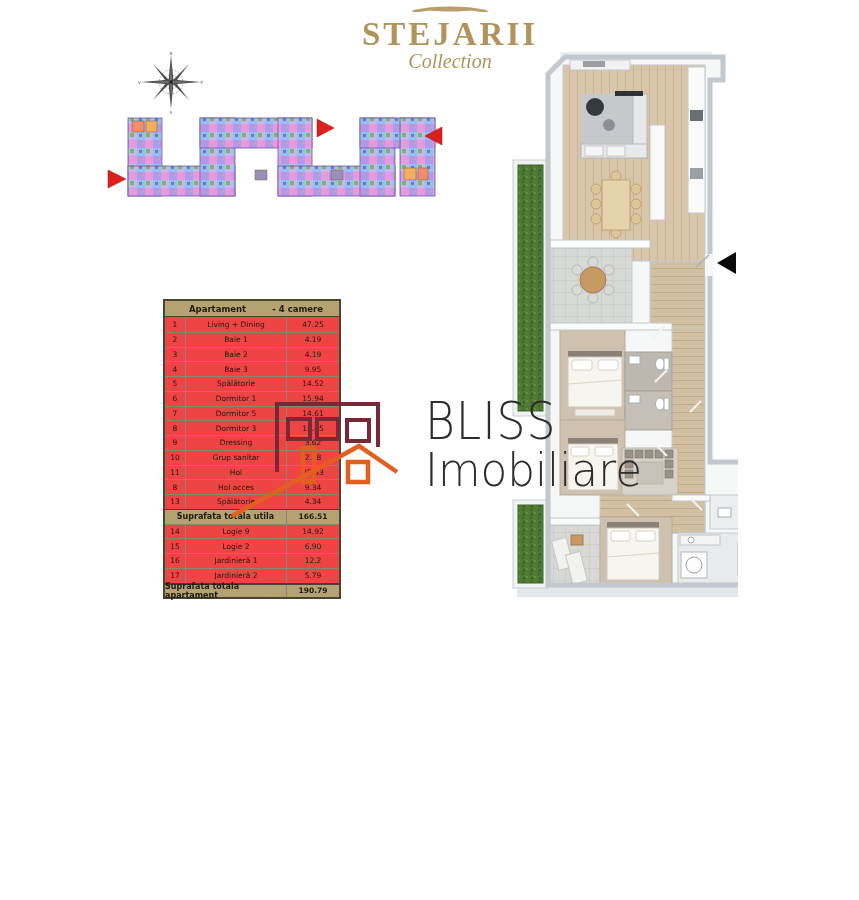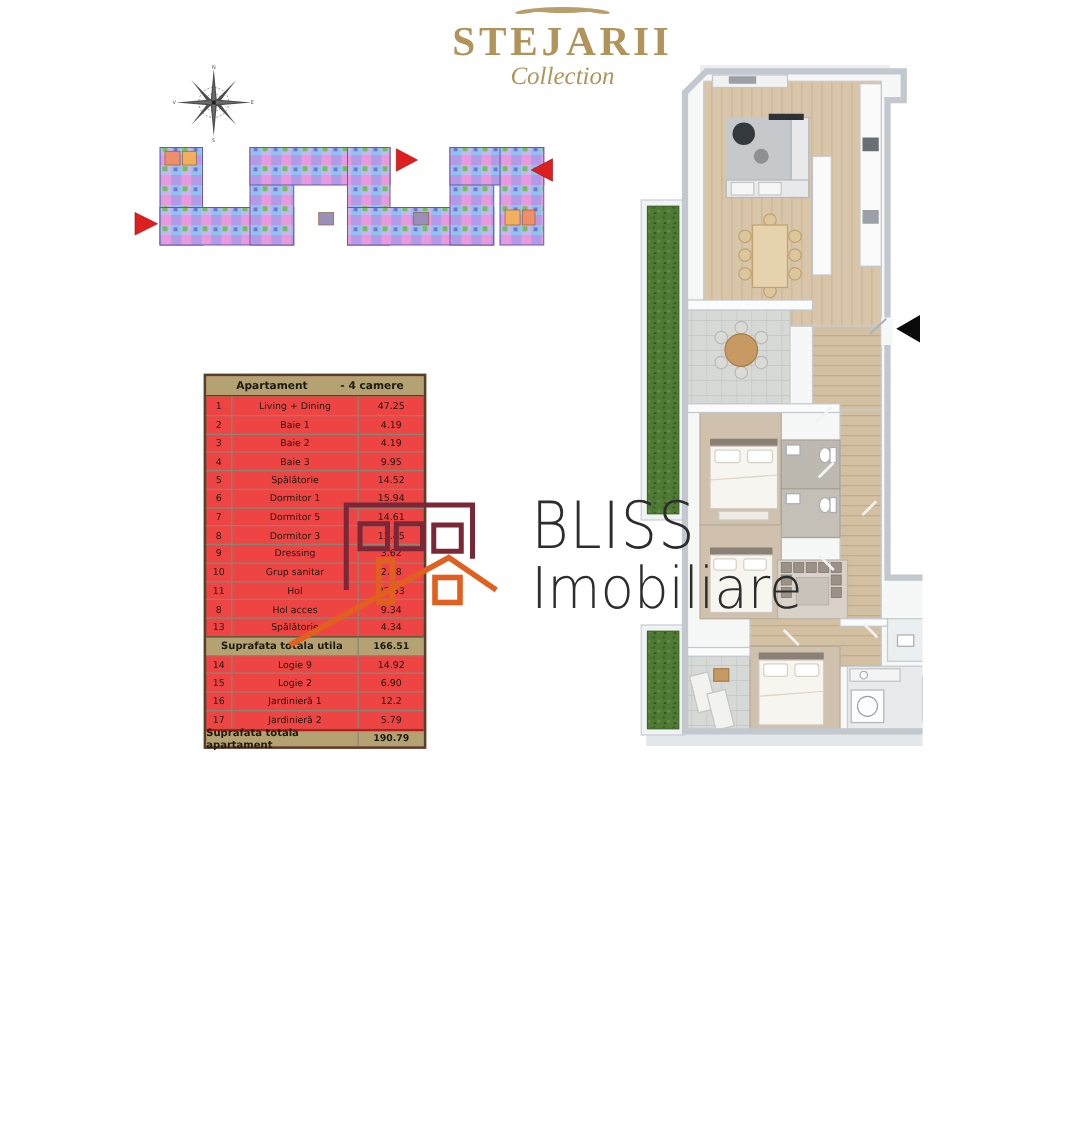--- a/index.html
+++ b/index.html
@@ -19,21 +19,21 @@
           background:#ef4444;font-family:"DejaVu Sans",sans-serif;font-size:7.5px;color:#1d1a10;z-index:2;}
   .thead{height:15px;background:#b4a273;display:flex;align-items:center;justify-content:space-between;
          padding:0 16px 0 24px;font-weight:bold;font-size:8.5px;border-bottom:1px solid #4a452f;}
   .trow{display:flex;height:14.75px;border-top:1px solid #8a8574;box-sizing:border-box;}
   .trow:first-child{border-top:none;}
   .tno{width:20px;display:flex;align-items:center;justify-content:center;border-right:1px solid #8a8574;}
   .tlabel{flex:1;display:flex;align-items:center;justify-content:center;border-right:1px solid #8a8574;}
   .tlabel.wide{font-weight:bold;font-size:8px;}
   .tval{width:52px;display:flex;align-items:center;justify-content:center;}
   .trow.subtotal,.trow.total{background:#b4a273;font-weight:bold;border-top:1.5px solid #4a452f;}
-  .trow.total{border-top:2px solid #b91c1c;justify-content:center;}
+  .trow.total{border-top:2px solid #404040;justify-content:center;}
 
   
   .watermark{position:absolute;left:0;top:0;z-index:6;pointer-events:none;}
   .wm-text{position:absolute;left:401px;top:396px;color:#2d2d2d;margin-left:24px;}
   .wm-line1{font-family:"DejaVu Sans",sans-serif;font-weight:200;font-size:52px;line-height:50px;
             letter-spacing:1px;transform:scaleX(.88);transform-origin:left;}
   .wm-line2{font-family:"DejaVu Sans",sans-serif;font-weight:200;font-size:46px;line-height:48px;
             transform:scaleX(.95);transform-origin:left;}
 
   .abs{position:absolute;}

